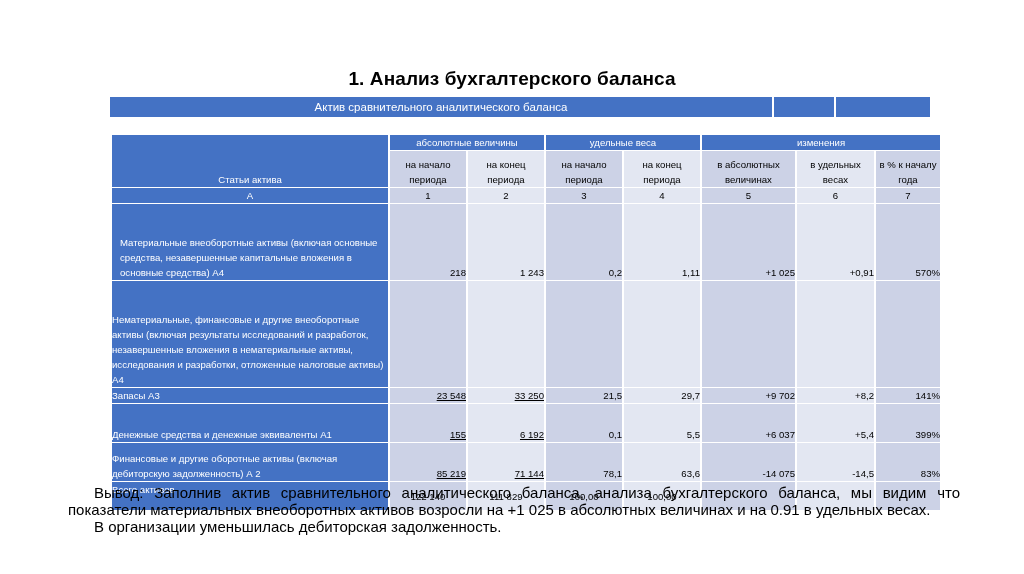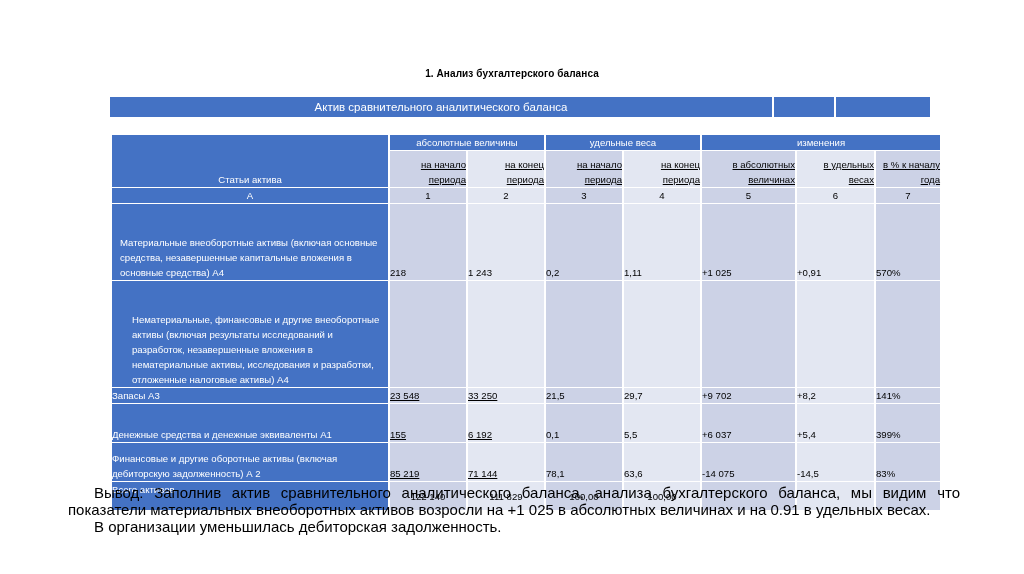--- a/index.html
+++ b/index.html
@@ -24,21 +24,21 @@
     background: #ffffff;
   }
 
   
   .slide-title {
     position: absolute;
     left: 0;
     top: 68px;
     width: 1024px;
     text-align: center;
-    font-size: 10px;
+    font-size: 19px;
     font-weight: bold;
     color: #000000;
     letter-spacing: 0.1px;
   }
 
   
   .banner {
     position: absolute;
     left: 110px;
     top: 97px;
@@ -104,26 +104,25 @@
     background: #4472C4;
     color: #ffffff;
     text-align: center;
     vertical-align: middle;
     height: 15px;
     font-size: 9.6px;
   }
   .hdr-sub {
     background: #ccd2e6;
     color: #000000;
-    text-align: right;
+    text-align: center;
     vertical-align: middle;
     height: 36px;
     font-size: 9.6px;
     line-height: 14px;
-    text-decoration: underline;
   }
   .hdr-sub.alt {
     background: #e3e7f2;
   }
   .numrow-blue {
     background: #4472C4;
     color: #ffffff;
     text-align: center;
     vertical-align: middle;
     height: 15px;
@@ -142,21 +141,21 @@
     color: #ffffff;
     text-align: left;
     vertical-align: top;
     padding: 1px 0 1px 6px;
     font-size: 9.6px;
     line-height: 15.2px;
   }
   .cell {
     background: #ccd2e6;
     color: #000000;
-    text-align: left;
+    text-align: right;
     padding: 0 0 2px 6px;
     vertical-align: bottom;
   }
   .cell.alt { background: #e3e7f2; }
   .cell u { text-decoration: underline; }
 
   .row-total .row-label { vertical-align: middle; padding-top: 0; padding-bottom: 13px;}
   .row-total .cell { text-align: center; padding-left: 0; vertical-align: middle; }
 
   
@@ -230,21 +229,21 @@
           <td class="row-label" style="height: 76px; padding-left: 8px;">Материальные внеоборотные активы (включая основные средства, незавершенные капитальные вложения в основные средства) А4</td>
           <td class="cell">218</td>
           <td class="cell alt">1 243</td>
           <td class="cell">0,2</td>
           <td class="cell alt">1,11</td>
           <td class="cell">+1 025</td>
           <td class="cell alt">+0,91</td>
           <td class="cell">570%</td>
         </tr>
         <tr>
-          <td class="row-label" style="height: 106px; padding-left: 20px;">Нематериальные, финансовые и другие внеоборотные активы (включая результаты исследований и разработок, незавершенные вложения в нематериальные активы, исследования и разработки, отложенные налоговые активы) А4</td>
+          <td class="row-label" style="height: 106px;">Нематериальные, финансовые и другие внеоборотные активы (включая результаты исследований и разработок, незавершенные вложения в нематериальные активы, исследования и разработки, отложенные налоговые активы) А4</td>
           <td class="cell"></td>
           <td class="cell alt"></td>
           <td class="cell"></td>
           <td class="cell alt"></td>
           <td class="cell"></td>
           <td class="cell alt"></td>
           <td class="cell"></td>
         </tr>
         <tr>
           <td class="row-label" style="height: 15px; margin-left: 35px;">Запасы А3</td>

